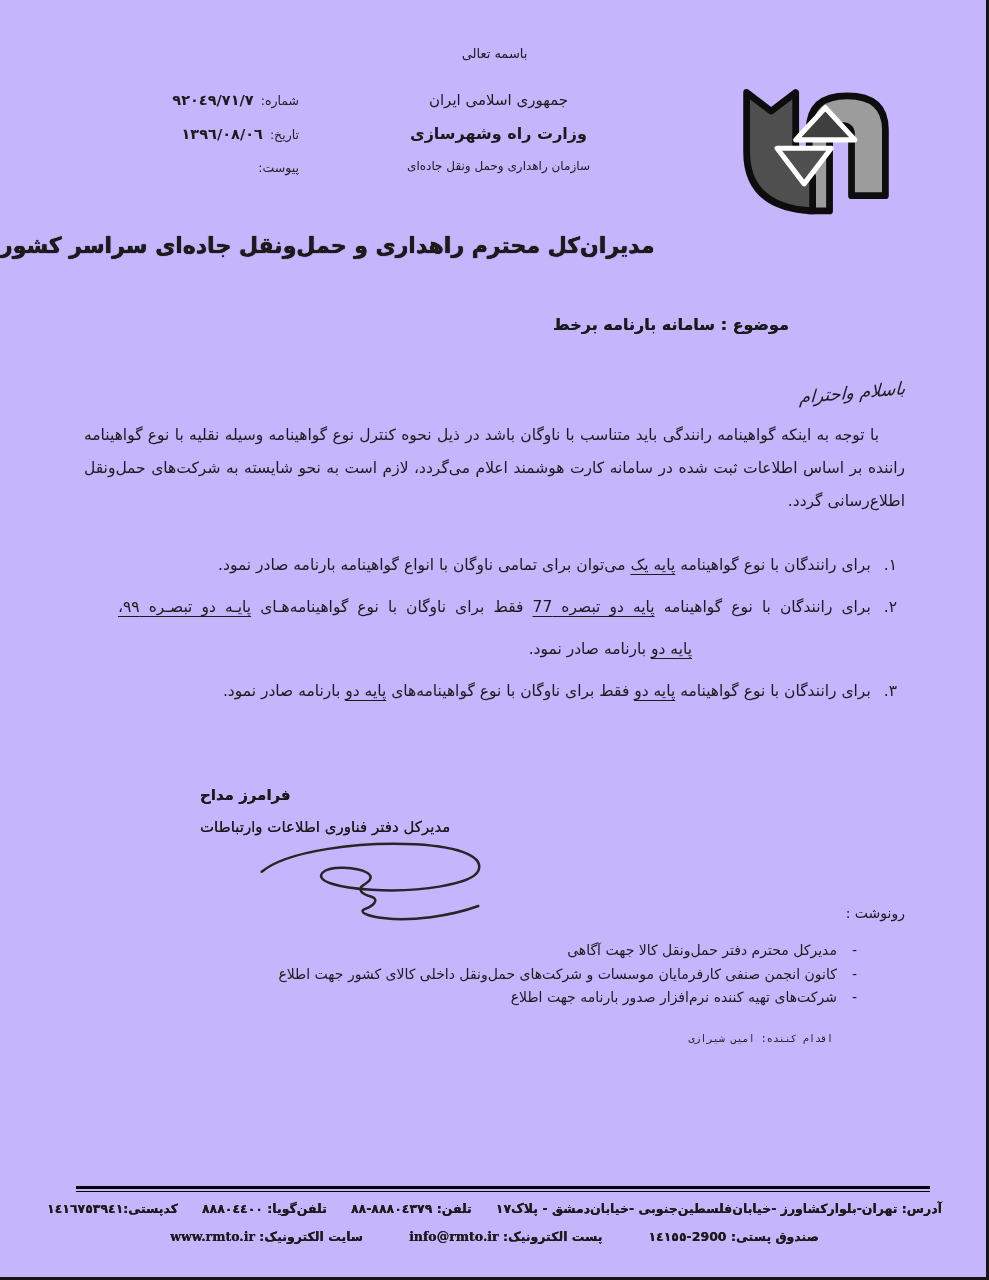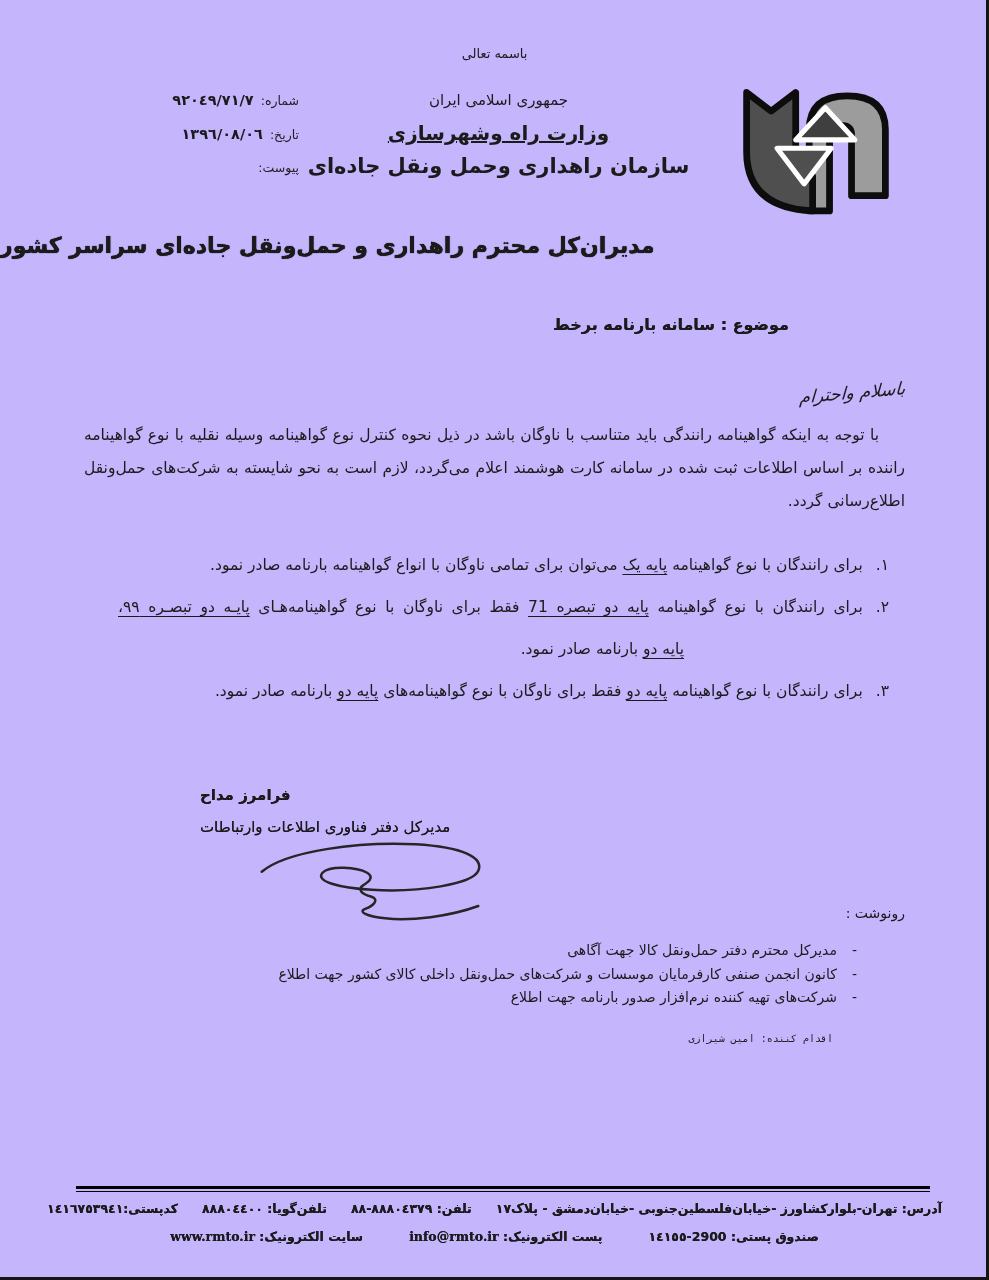--- a/index.html
+++ b/index.html
@@ -4,43 +4,43 @@
 <style>
   html,body{margin:0;padding:0;background:#ffffff;}
   .page{position:relative;width:989px;height:1280px;background:#c4b5fd;overflow:hidden;
         font-family:"DejaVu Sans",sans-serif;direction:rtl;color:#1b1b1b;}
   .edge-right{position:absolute;top:0;right:0;width:3px;height:100%;background:#141414;}
   .edge-bottom{position:absolute;bottom:0;left:0;width:100%;height:3px;background:#141414;}
 
   .bismillah{position:absolute;top:46px;left:0;right:0;text-align:center;font-size:13px;}
   .org{position:absolute;top:84px;left:8px;right:0;text-align:center;line-height:33px;}
   .org-line1{font-size:15px;}
-  .org-line2{font-size:20px;font-weight:bold;text-decoration:underline;}
-  .org-line3{font-size:21px;font-weight:bold;}
+  .org-line2{font-size:16px;font-weight:bold;}
+  .org-line3{font-size:12px;font-weight:normal;}
 
   .meta{position:absolute;top:92px;right:690px;width:212px;font-size:12.5px;}
   .meta-row{display:flex;align-items:baseline;gap:7px;height:34px;direction:rtl;}
   .meta-label{color:#222;}
   .meta-value{font-weight:bold;font-size:14.5px;letter-spacing:0.5px;}
 
   .logo{position:absolute;top:84px;right:88px;width:170px;height:132px;}
 
   .title{position:absolute;top:233px;left:0;right:0;text-align:left;font-size:22px;font-weight:bold;
          text-shadow:0 0 0.7px currentColor,0 0 0.7px currentColor;}
 
   .subject{position:absolute;top:315px;right:200px;font-size:16px;font-weight:bold;
            text-shadow:0 0 0.4px currentColor;}
 
   .salutation{position:absolute;top:378px;right:84px;font-size:17.5px;font-style:italic;
               transform:rotate(-5deg) skewX(-8deg);transform-origin:right center;}
 
   .body-par{position:absolute;top:419px;right:84px;left:84px;font-size:15.5px;line-height:33px;
             text-align:justify;text-indent:26px;}
 
-  .items{position:absolute;top:544px;right:100px;left:84px;font-size:15.5px;}
+  .items{position:absolute;top:544px;right:92px;left:84px;font-size:15.5px;}
   .item-line{line-height:42px;text-align:right;white-space:nowrap;}
   .item-line.justify{white-space:normal;text-align:justify;text-align-last:justify;padding-left:34px;}
   .item-line.cont{padding-right:205px;}
   .item-num{margin-left:13px;}
   .u{text-decoration:underline;text-underline-offset:4px;}
 
   .sig{position:absolute;top:786px;left:200px;width:340px;text-align:left;}
   .sig-name{font-size:15px;font-weight:bold;text-shadow:0 0 0.5px currentColor;}
   .sig-role{font-size:15px;font-weight:normal;margin-top:14px;text-shadow:0 0 0.5px currentColor;}
   .sig-scribble{margin-top:-6px;width:300px;height:95px;margin-right:auto;margin-left:auto;display:block;}
@@ -99,21 +99,21 @@
 
   <div class="salutation">باسلام واحترام</div>
 
   <div class="body-par">با توجه به اینکه گواهینامه رانندگی باید متناسب با ناوگان باشد در ذیل نحوه کنترل نوع گواهینامه وسیله نقلیه با نوع گواهینامه راننده بر اساس اطلاعات ثبت شده در سامانه کارت هوشمند اعلام می‌گردد، لازم است به نحو شایسته به شرکت‌های حمل‌ونقل اطلاع‌رسانی گردد.</div>
 
   <div class="items">
     <div class="item-line">
       <span class="item-num">١.</span><span><span>برای رانندگان با نوع گواهینامه </span><span class="u">پایه یک</span><span> می‌توان برای تمامی ناوگان با انواع گواهینامه بارنامه صادر نمود.</span></span>
     </div>
     <div class="item-line justify">
-      <span class="item-num">٢.</span><span><span>برای رانندگان با نوع گواهینامه </span><span class="u">پایه دو تبصره 71</span><span> فقط برای ناوگان با نوع گواهینامه‌هـای </span><span class="u">پایـه دو تبصـره ٩٩،</span></span>
+      <span class="item-num">٢.</span><span><span>برای رانندگان با نوع گواهینامه </span><span class="u">پایه دو تبصره 77</span><span> فقط برای ناوگان با نوع گواهینامه‌هـای </span><span class="u">پایـه دو تبصـره ٩٩،</span></span>
     </div>
     <div class="item-line cont">
       <span><span class="u">پایه دو</span><span> بارنامه صادر نمود.</span></span>
     </div>
     <div class="item-line">
       <span class="item-num">٣.</span><span><span>برای رانندگان با نوع گواهینامه </span><span class="u">پایه دو</span><span> فقط برای ناوگان با نوع گواهینامه‌های </span><span class="u">پایه دو</span><span> بارنامه صادر نمود.</span></span>
     </div>
   </div>
 
   <div class="sig">

